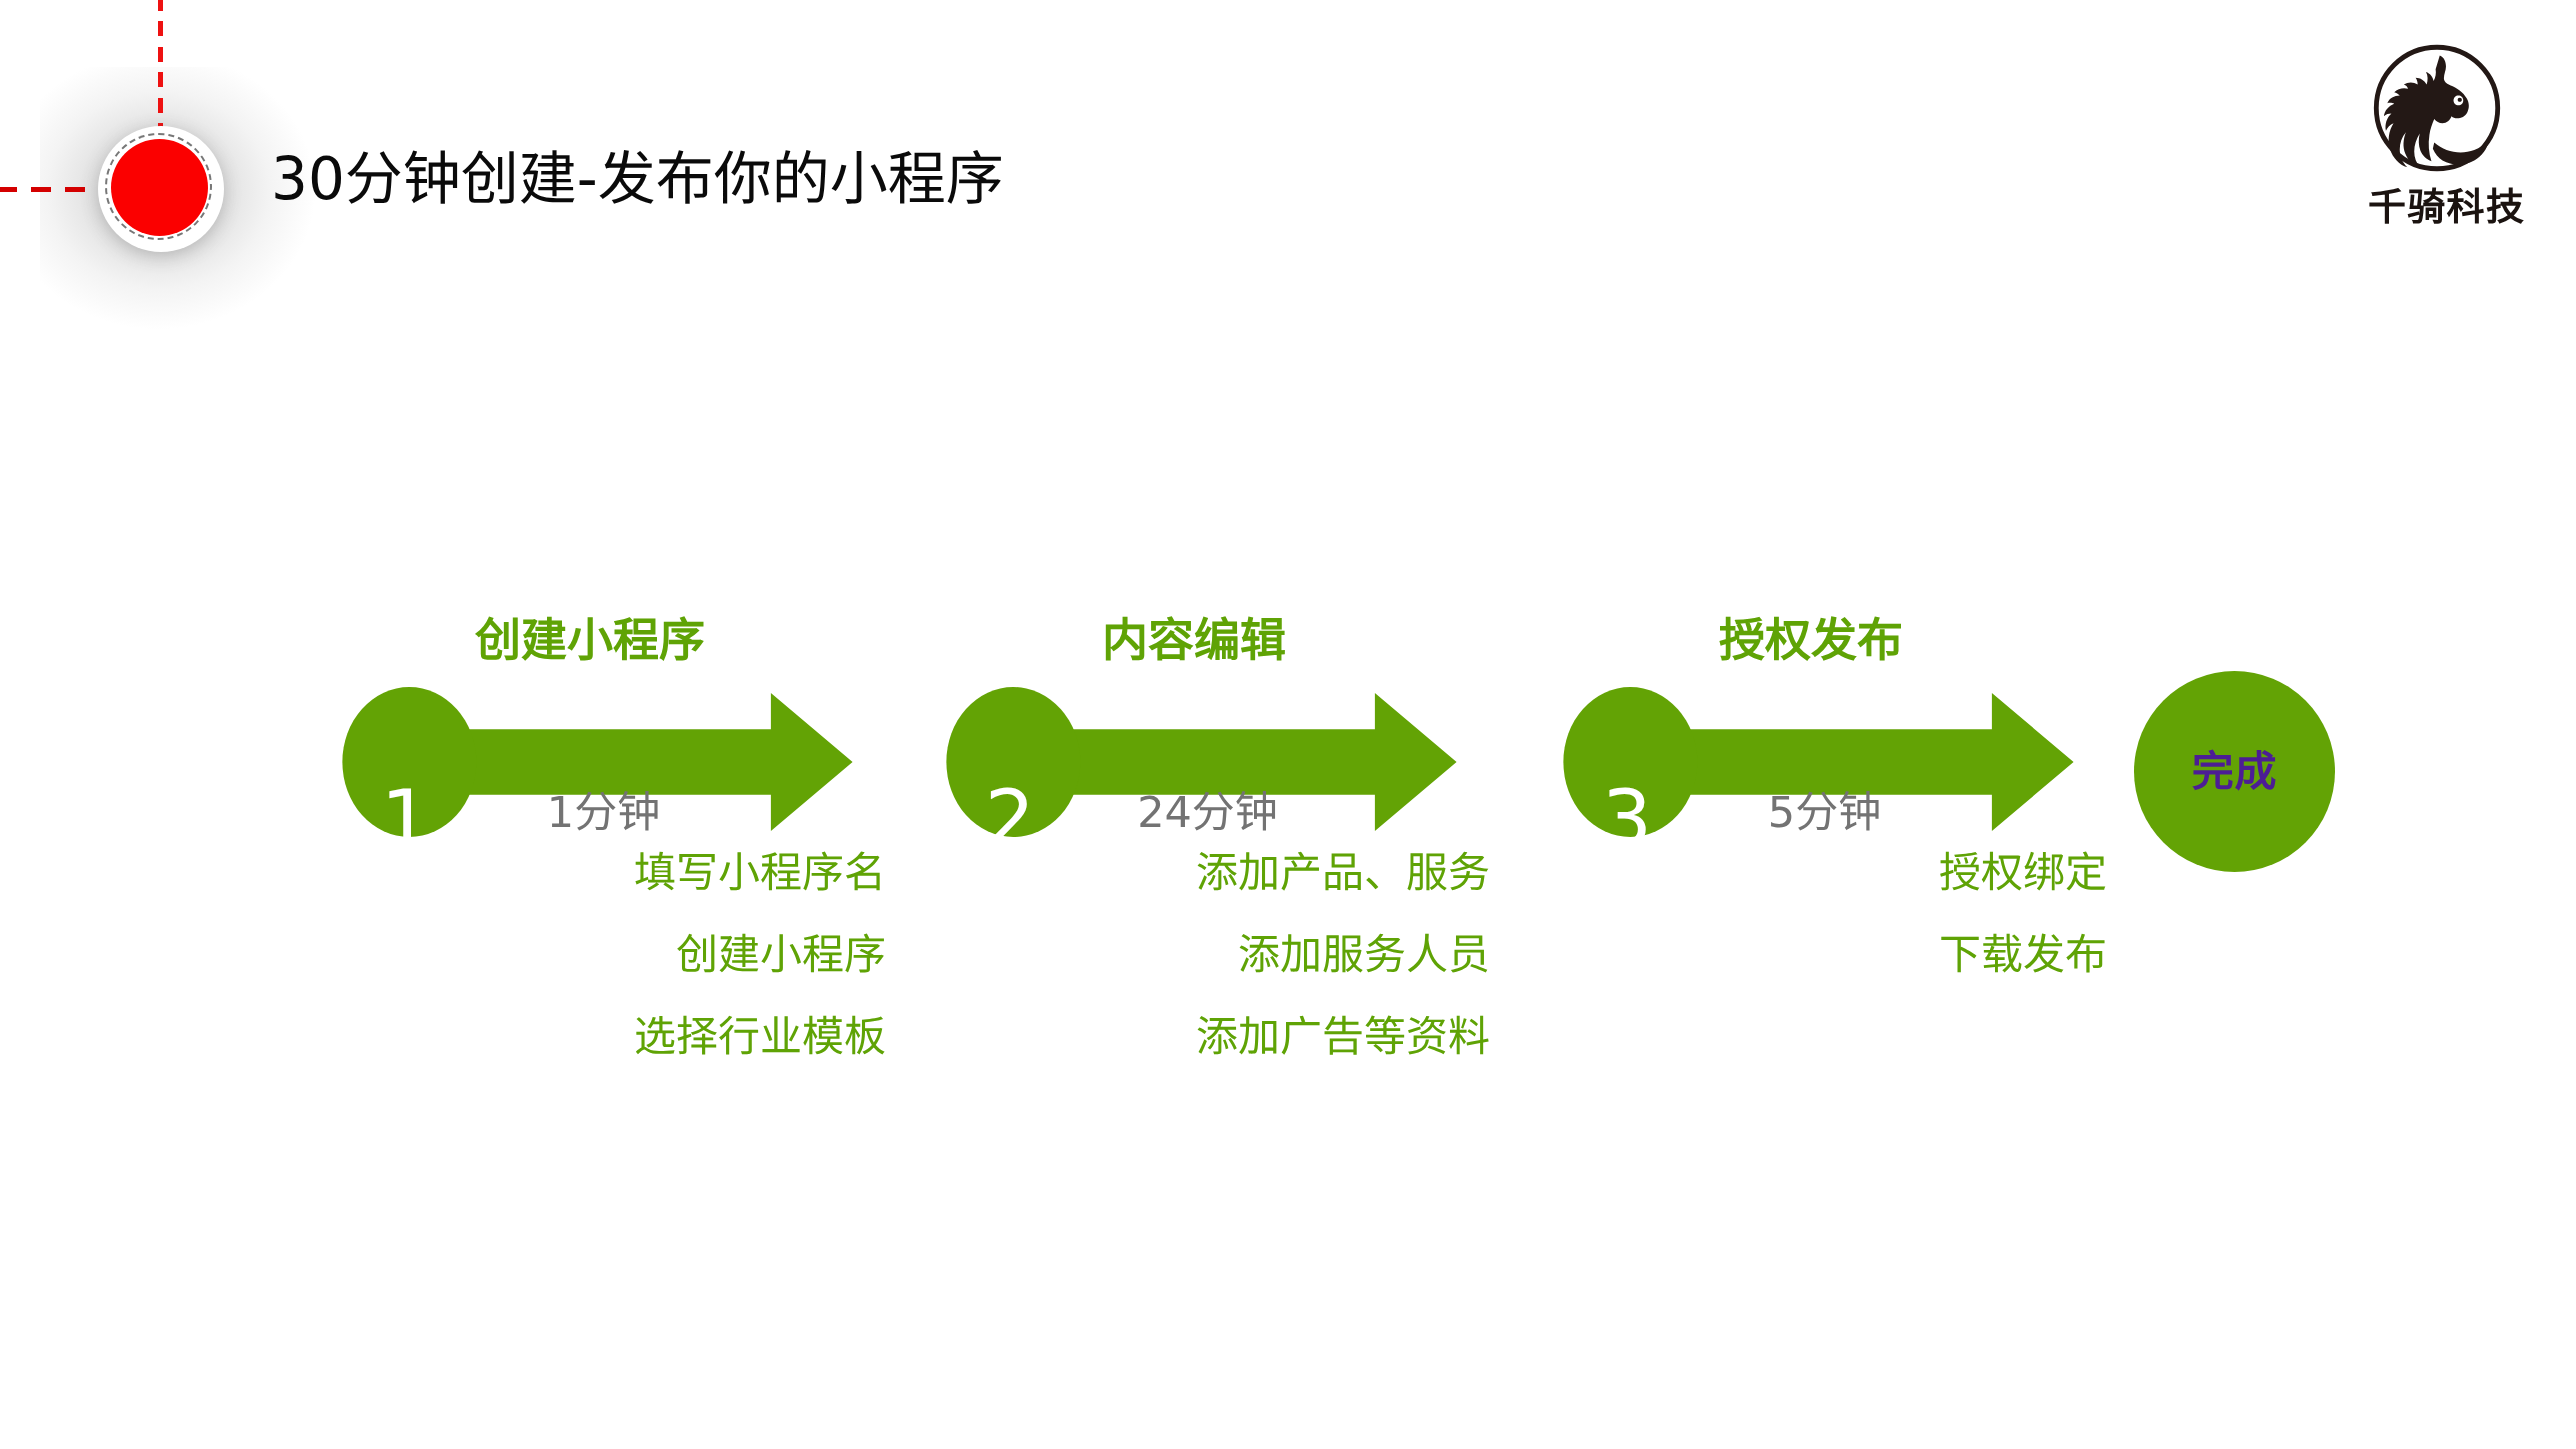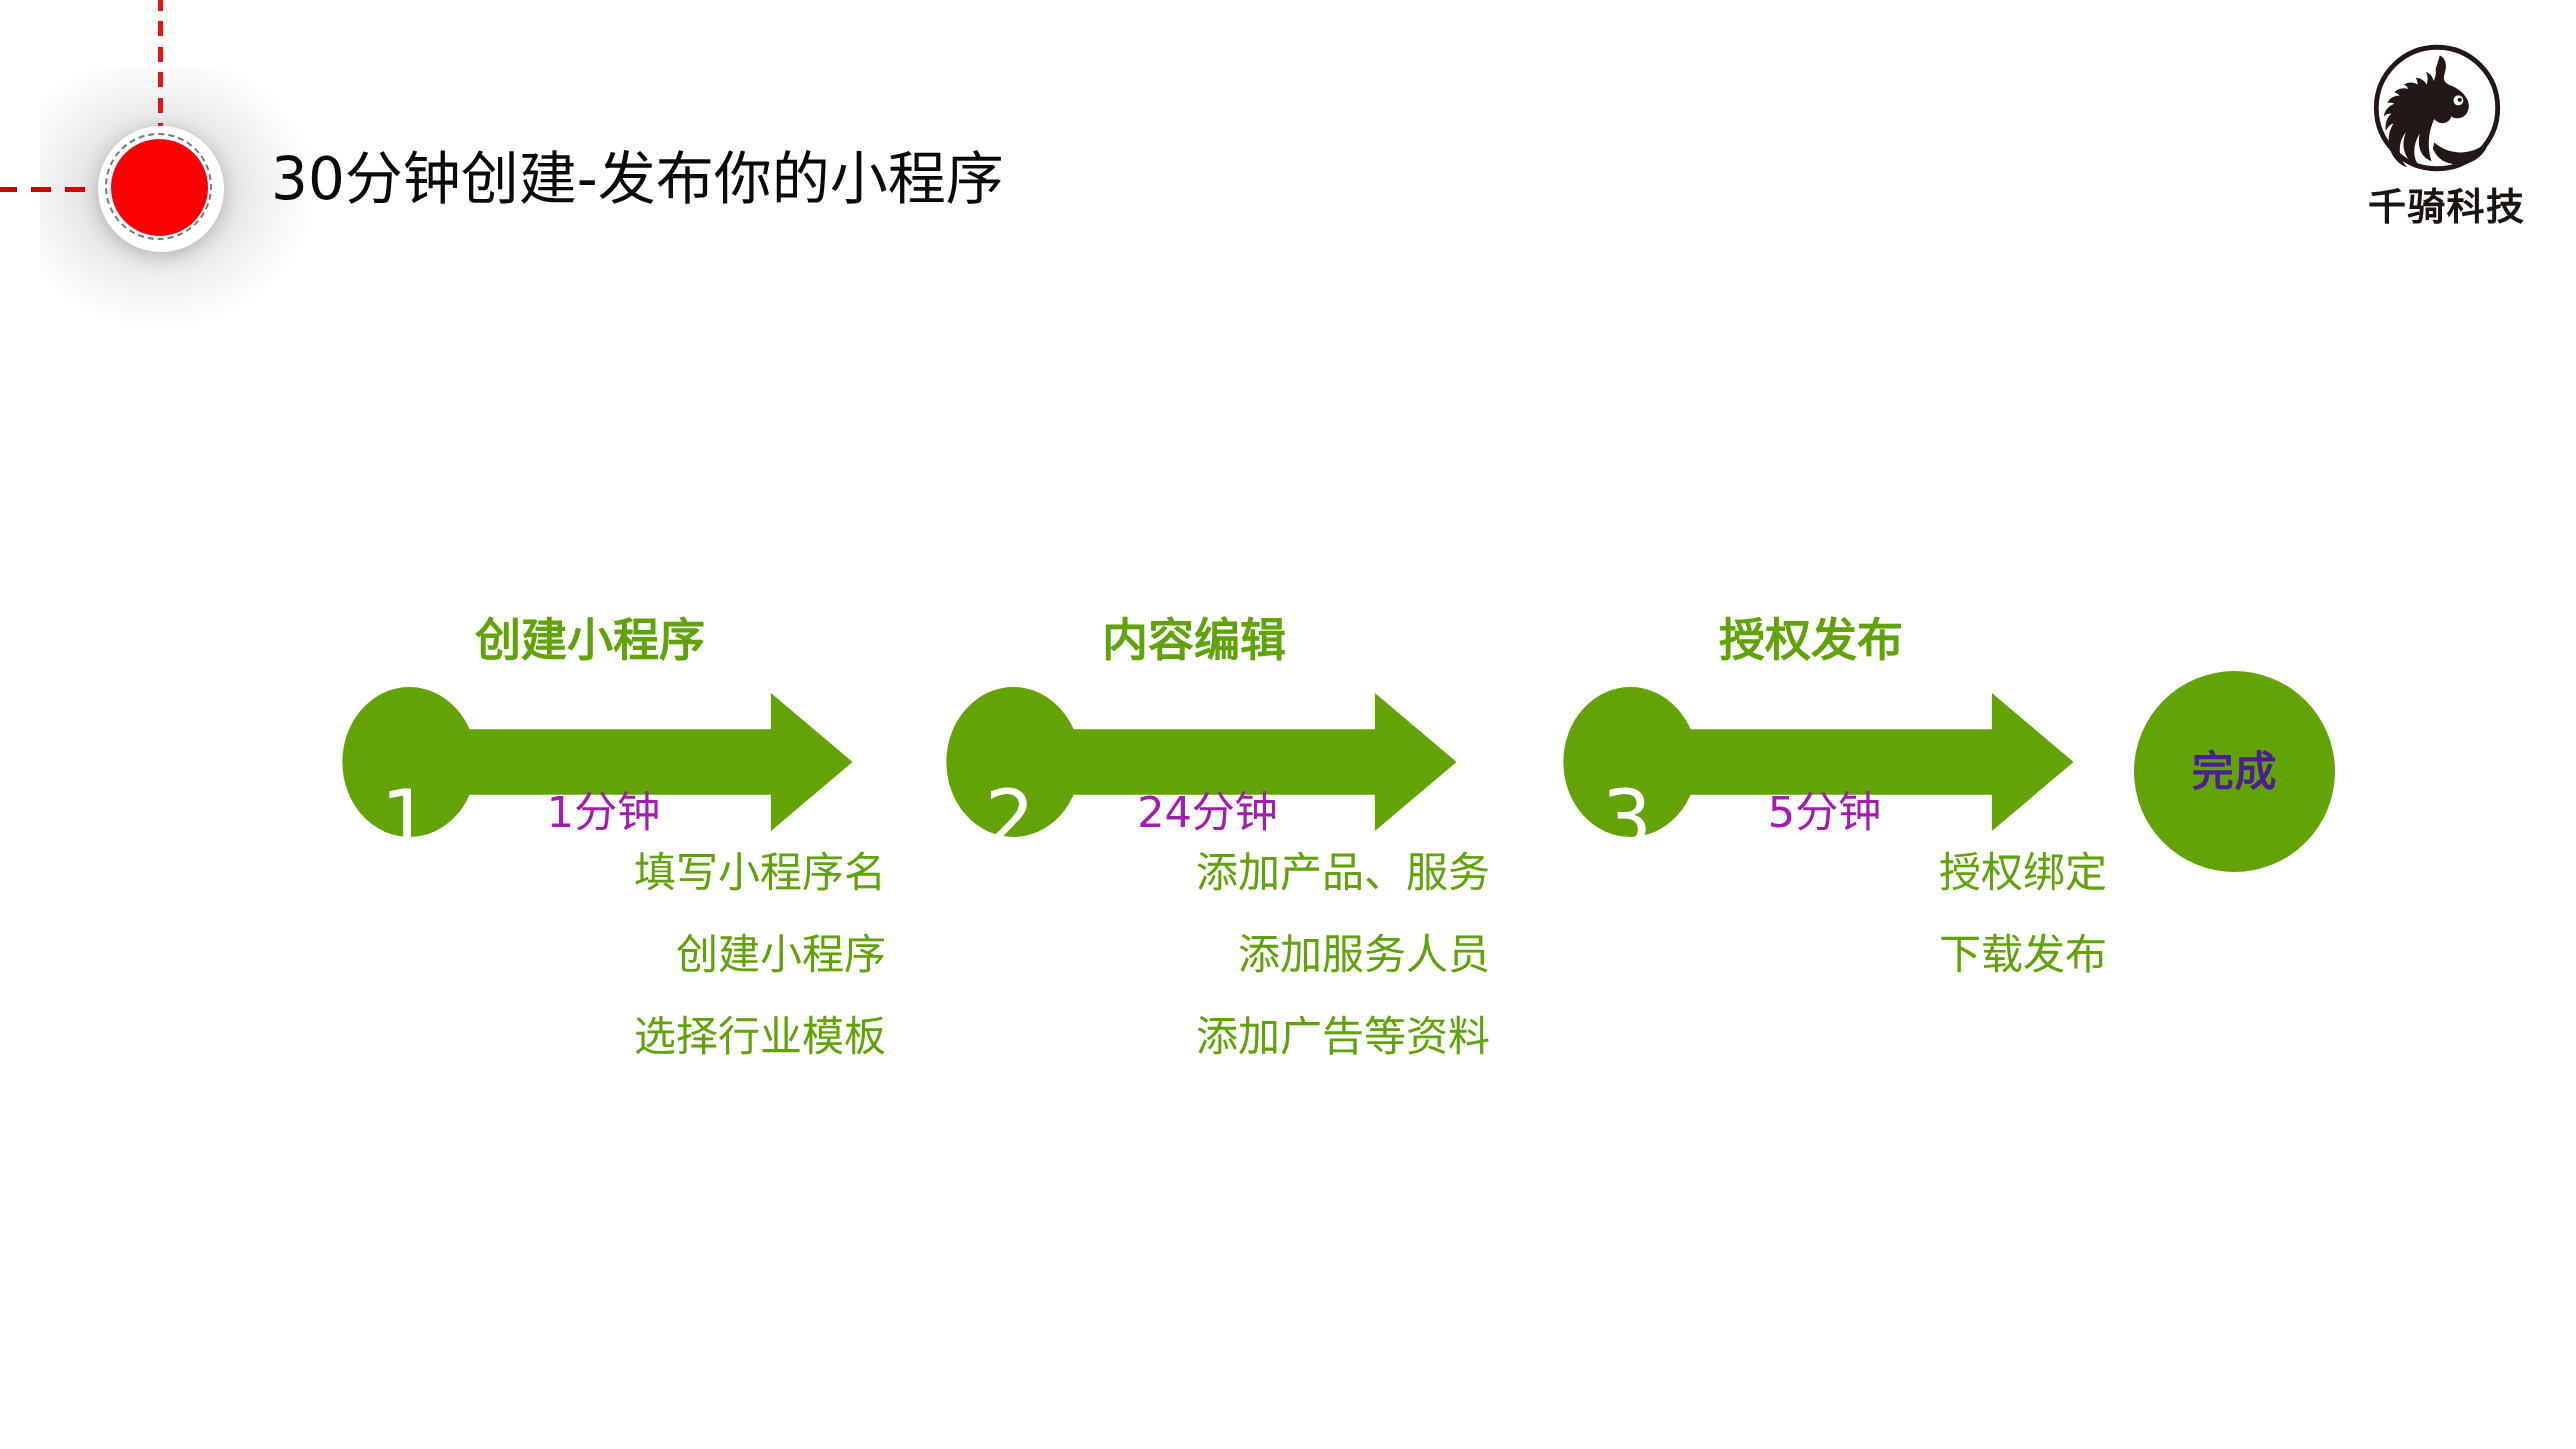--- a/index.html
+++ b/index.html
@@ -167,21 +167,21 @@
   }
   .arrow-svg { display: block; }
 
   .duration {
     position: absolute;
     left: 94px;
     top: 106px;
     width: 349px;
     text-align: center;
     font-size: 43px;
-    color: #a21caf;
+    color: #737373;
     line-height: 1;
     white-space: nowrap;
     pointer-events: none;
   }
   .step-number {
     position: absolute;
     left: 24px;
     top: 95px;
     width: 94px;
     text-align: center;

